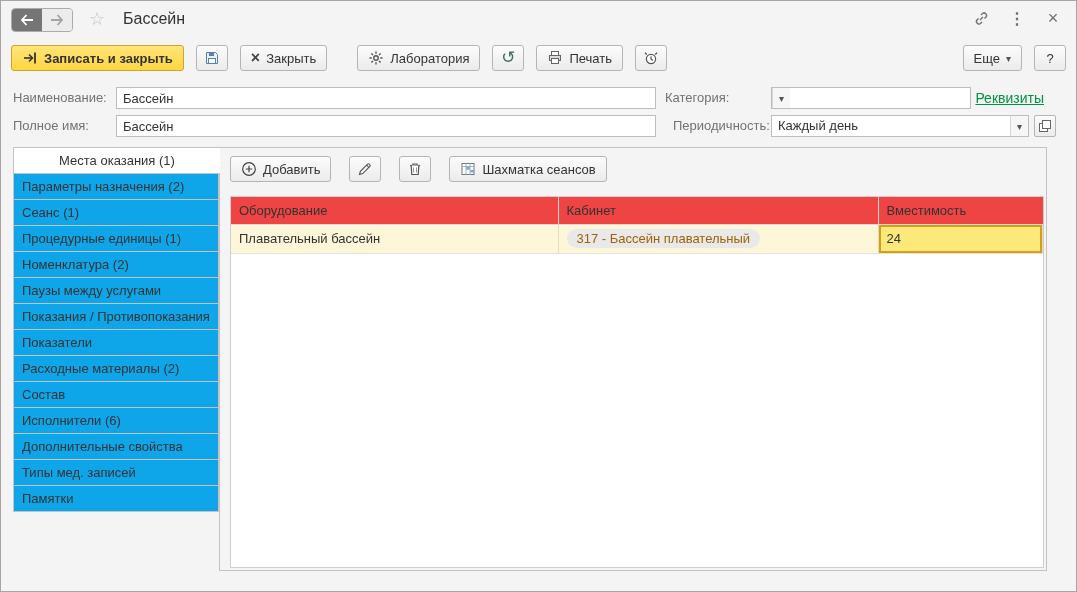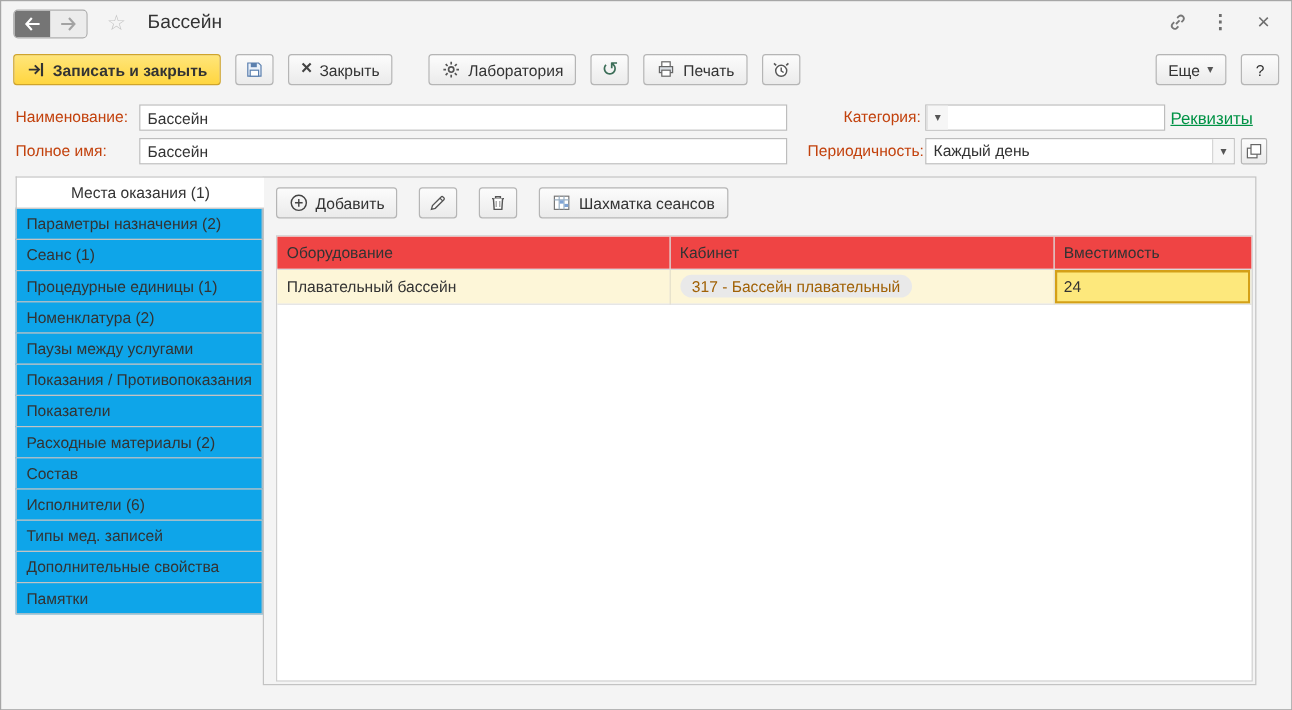--- a/index.html
+++ b/index.html
@@ -25,21 +25,21 @@
   .btn.icon-only{width:32px;padding:0;justify-content:center}
   .btn.primary{background:linear-gradient(var(--accent-yellow-light,#ffe57a),var(--accent-yellow,#ffd640));border-color:var(--accent-yellow-border,#cfa42c);font-weight:bold}
   .closeglyph{font-size:16px;font-weight:bold;color:#444;line-height:14px}
   .historyglyph{font-size:17px;color:#3c6e58;line-height:16px}
   .caret{font-size:10px;color:#555}
   .gap{width:6px}
   .flex-sp{flex:1}
 
   
   .formarea{position:absolute;top:78px;left:0;right:0;height:68px}
-  .lbl{position:absolute;height:22px;line-height:22px;color:#c2410c}
+  .lbl{position:absolute;height:22px;line-height:22px;color:#737373}
   .input{position:absolute;height:22px;border:1px solid #bdbdbd;background:#fff;padding:0 6px;font-family:inherit;font-size:13px;color:#333}
   .combo{position:absolute;height:22px;border:1px solid #bdbdbd;background:#fff;display:flex;align-items:stretch;cursor:pointer}
   .combo-text{flex:1;line-height:20px;padding:0 6px;overflow:hidden;white-space:nowrap}
   .combo-arrow{width:18px;display:flex;align-items:center;justify-content:center;border-left:1px solid #d6d6d6;background:#f6f6f6;font-size:10px;color:#555}
   .combo-arrow i{font-style:normal}
   .greenlink{position:absolute;height:22px;line-height:22px;font-size:14px;color:var(--link-green,#009245);text-decoration:underline;cursor:pointer}
   .openbtn{position:absolute;width:22px;height:22px;display:flex;align-items:center;justify-content:center;background:linear-gradient(#fcfcfc,#ebebeb);border:1px solid #b5b5b5;border-radius:2px;cursor:pointer}
 
   
   .sidebar{position:absolute;left:12px;top:146px;width:206px;z-index:3}
@@ -158,21 +158,21 @@
       <span class="caret">▾</span>
     </button>
     <button class="btn icon-only">
       <span>?</span>
     </button>
   </div>
 
   <div class="formarea">
     <span class="lbl" style="left:12px;top:8px">Наименование:</span>
     <input class="input" style="left: 115px; top: 8px; width: 540px;" value="Бассейн">
-    <span class="lbl" style="left:702px;top:8px">Категория:</span>
+    <span class="lbl" style="left:664px;top:8px">Категория:</span>
     <div class="combo" style="left:770px;top:8px;width:200px">
       <span class="combo-arrow">
           <i>▾</i>
         </span>
     </div>
     <a class="greenlink" style="right:32px;top:8px">Реквизиты</a>
 
     <span class="lbl" style="left:12px;top:36px">Полное имя:</span>
     <input class="input" style="left: 115px; top: 36px; width: 540px;" value="Бассейн">
     <span class="lbl" style="left:672px;top:36px">Периодичность:</span>
@@ -195,22 +195,22 @@
     <div class="tab">Параметры назначения (2)</div>
     <div class="tab">Сеанс (1)</div>
     <div class="tab">Процедурные единицы (1)</div>
     <div class="tab">Номенклатура (2)</div>
     <div class="tab">Паузы между услугами</div>
     <div class="tab">Показания / Противопоказания</div>
     <div class="tab">Показатели</div>
     <div class="tab">Расходные материалы (2)</div>
     <div class="tab">Состав</div>
     <div class="tab">Исполнители (6)</div>
+    <div class="tab">Дополнительные свойства</div>
     <div class="tab">Типы мед. записей</div>
-    <div class="tab">Дополнительные свойства</div>
     <div class="tab">Памятки</div>
   </div>
 
   <div class="panel">
     <div class="panel-toolbar">
       <button class="btn">
         <span class="ic">
           <svg width="16" height="16" viewBox="0 0 16 16">
               <circle cx="8" cy="8" r="6.3" fill="none" stroke="#444" stroke-width="1.2"></circle>
               <path d="M8 4.8v6.4M4.8 8h6.4" stroke="#444" stroke-width="1.2"></path>

